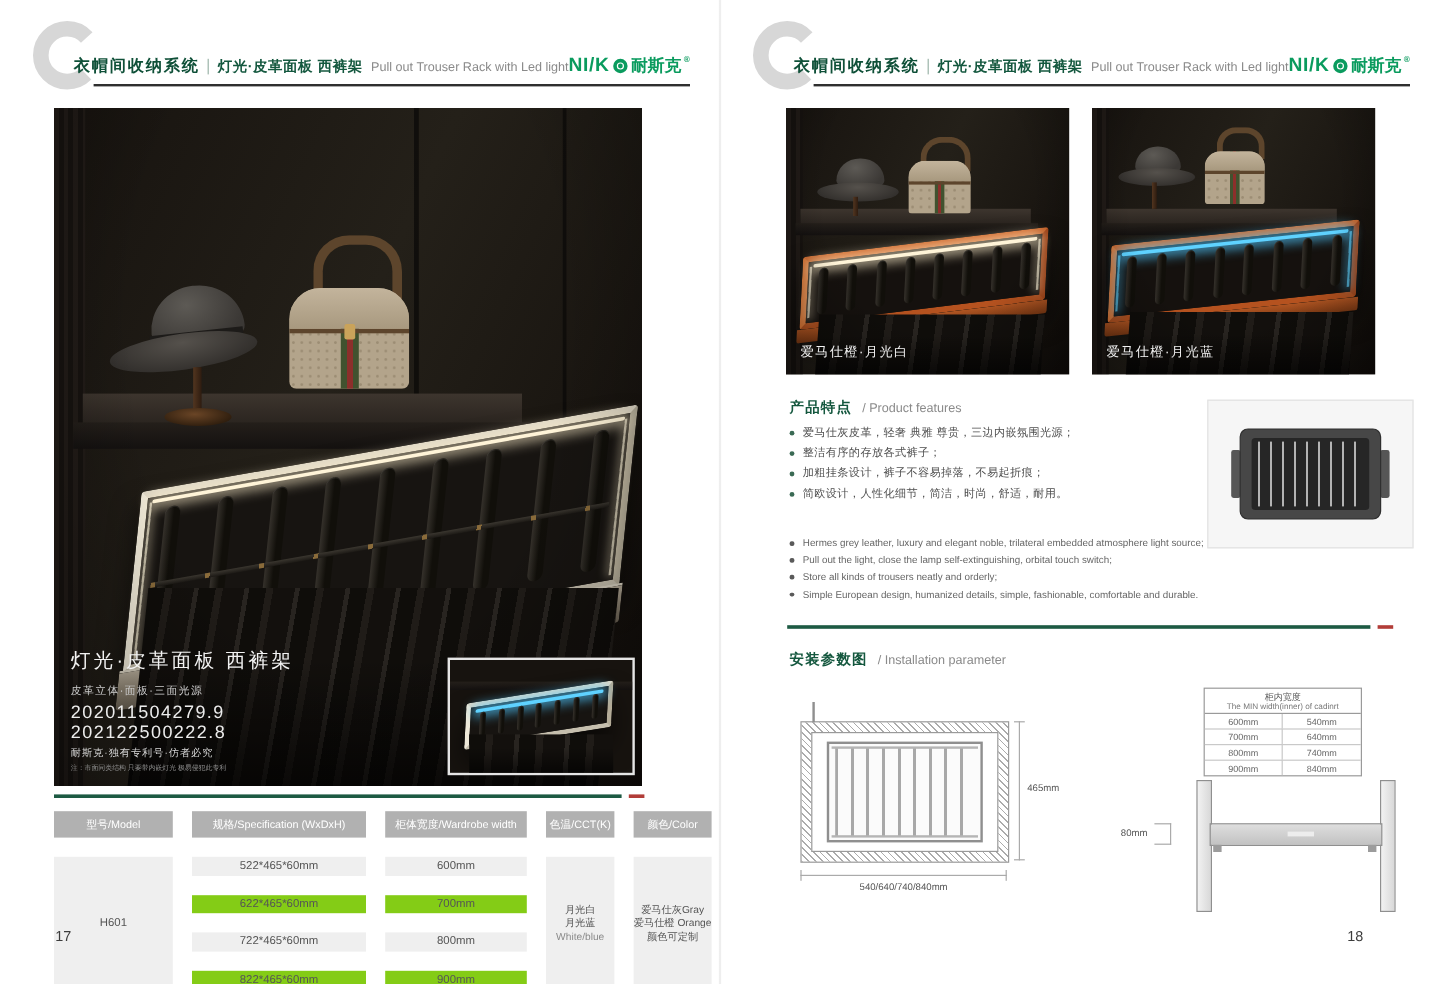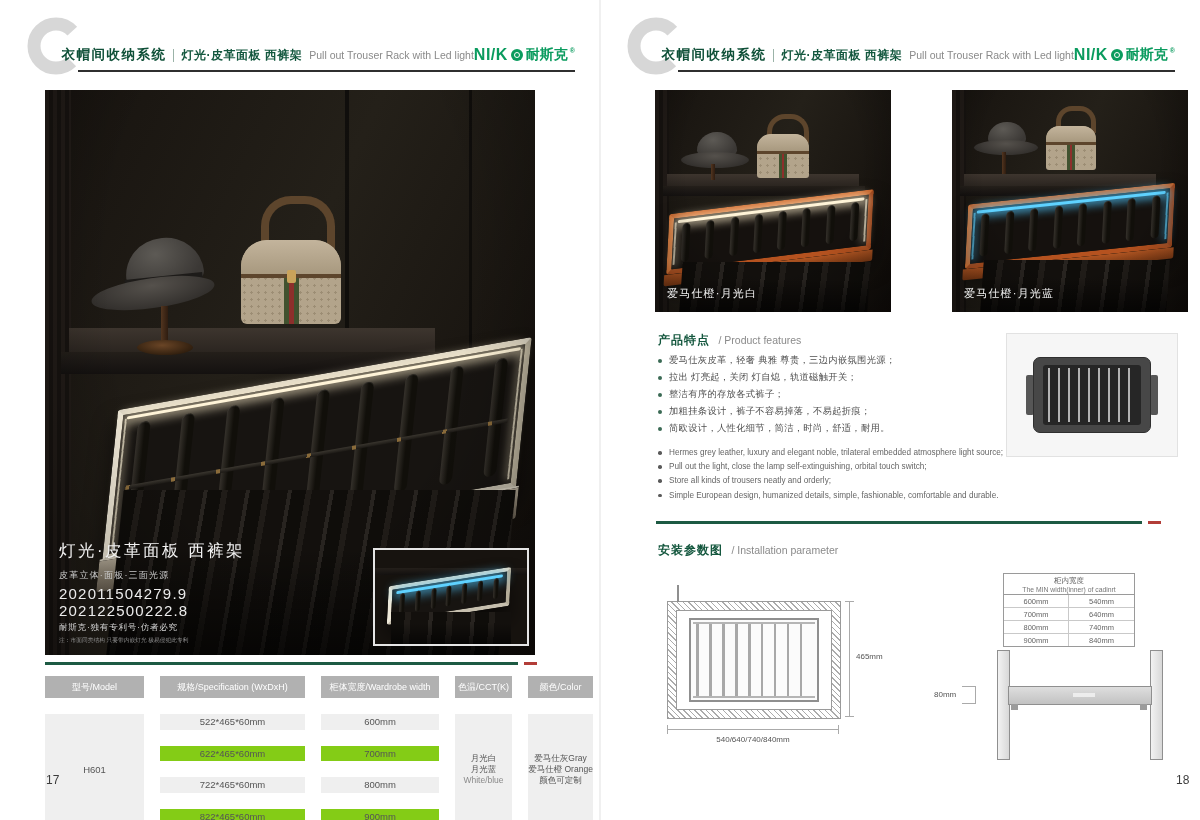--- a/index.html
+++ b/index.html
@@ -322,21 +322,21 @@
           <i style="width:8px"></i>
       </div>
     </div>
     <div class="rack-front-orange" style="bottom:-11px;height:11px"></div>
   </div>
   <div class="p trousers" style="left:26px;top:172px;width:188px;height:50px;transform:skewX(-4deg)"></div>
   <div class="p vign"></div>
   <div class="cap">爱马仕橙·月光白</div>
 </div>
 
-<div class="photo" style="left:952px;top:90px;width:236px;height:222px">
+<div class="photo" style="left:910px;top:90px;width:236px;height:222px">
   <div class="p sidewood" style="width:14px"></div>
   <div class="p shelf-top" style="left:12px;top:84px;width:192px;height:13px"></div>
   <div class="p shelf-front" style="left:8px;top:96px;width:202px;height:10px"></div>
   <div class="p hat-crown" style="left:36px;top:32px;width:38px;height:24px"></div>
   <div class="p hat-brim" style="left:22px;top:50px;width:64px;height:15px"></div>
   <div class="p hat-post" style="left:50px;top:62px;width:4px;height:22px"></div>
   <div class="p bag-handle" style="left:104px;top:16px;width:30px;height:22px;border-width:5px;border-radius:16px 16px 0 0"></div>
   <div class="p bag-body" style="left:94px;top:36px;width:50px;height:44px;border-radius:13px 13px 3px 3px">
     <div class="bag-stripe" style="left:21px;width:8px"></div>
     <div class="bag-flap" style="height:16px;border-bottom-width:3px;border-radius:13px 13px 0 0"></div>
@@ -364,21 +364,20 @@
   <div class="cap">爱马仕橙·月光蓝</div>
 </div>
 
 <div class="sec-head" style="left:658px;top:330px">
   <span class="cn">产品特点</span>
   <span class="en">/ Product features</span>
 </div>
 
 <ul class="feat feat-cn">
   <li>爱马仕灰皮革，轻奢 典雅 尊贵，三边内嵌氛围光源；</li>
-  <li>拉出 灯亮起，关闭 灯自熄，轨道磁触开关；</li>
   <li>整洁有序的存放各式裤子；</li>
   <li>加粗挂条设计，裤子不容易掉落，不易起折痕；</li>
   <li>简欧设计，人性化细节，简洁，时尚，舒适，耐用。</li>
 </ul>
 <ul class="feat feat-en">
   <li>Hermes grey leather, luxury and elegant noble, trilateral embedded atmosphere light source;</li>
   <li>Pull out the light, close the lamp self-extinguishing, orbital touch switch;</li>
   <li>Store all kinds of trousers neatly and orderly;</li>
   <li>Simple European design, humanized details, simple, fashionable, comfortable and durable.</li>
 </ul>
@@ -442,13 +441,13 @@
     <span>540mm</span>
     <span>700mm</span>
     <span>640mm</span>
     <span>800mm</span>
     <span>740mm</span>
     <span>900mm</span>
     <span>840mm</span>
   </div>
 </div>
 
-<div class="pgnum" style="left:1176px;width:20px;text-align:left">18</div>
+<div class="pgnum" style="left:1116px;width:20px;text-align:right">18</div>
 
 </body></html>

